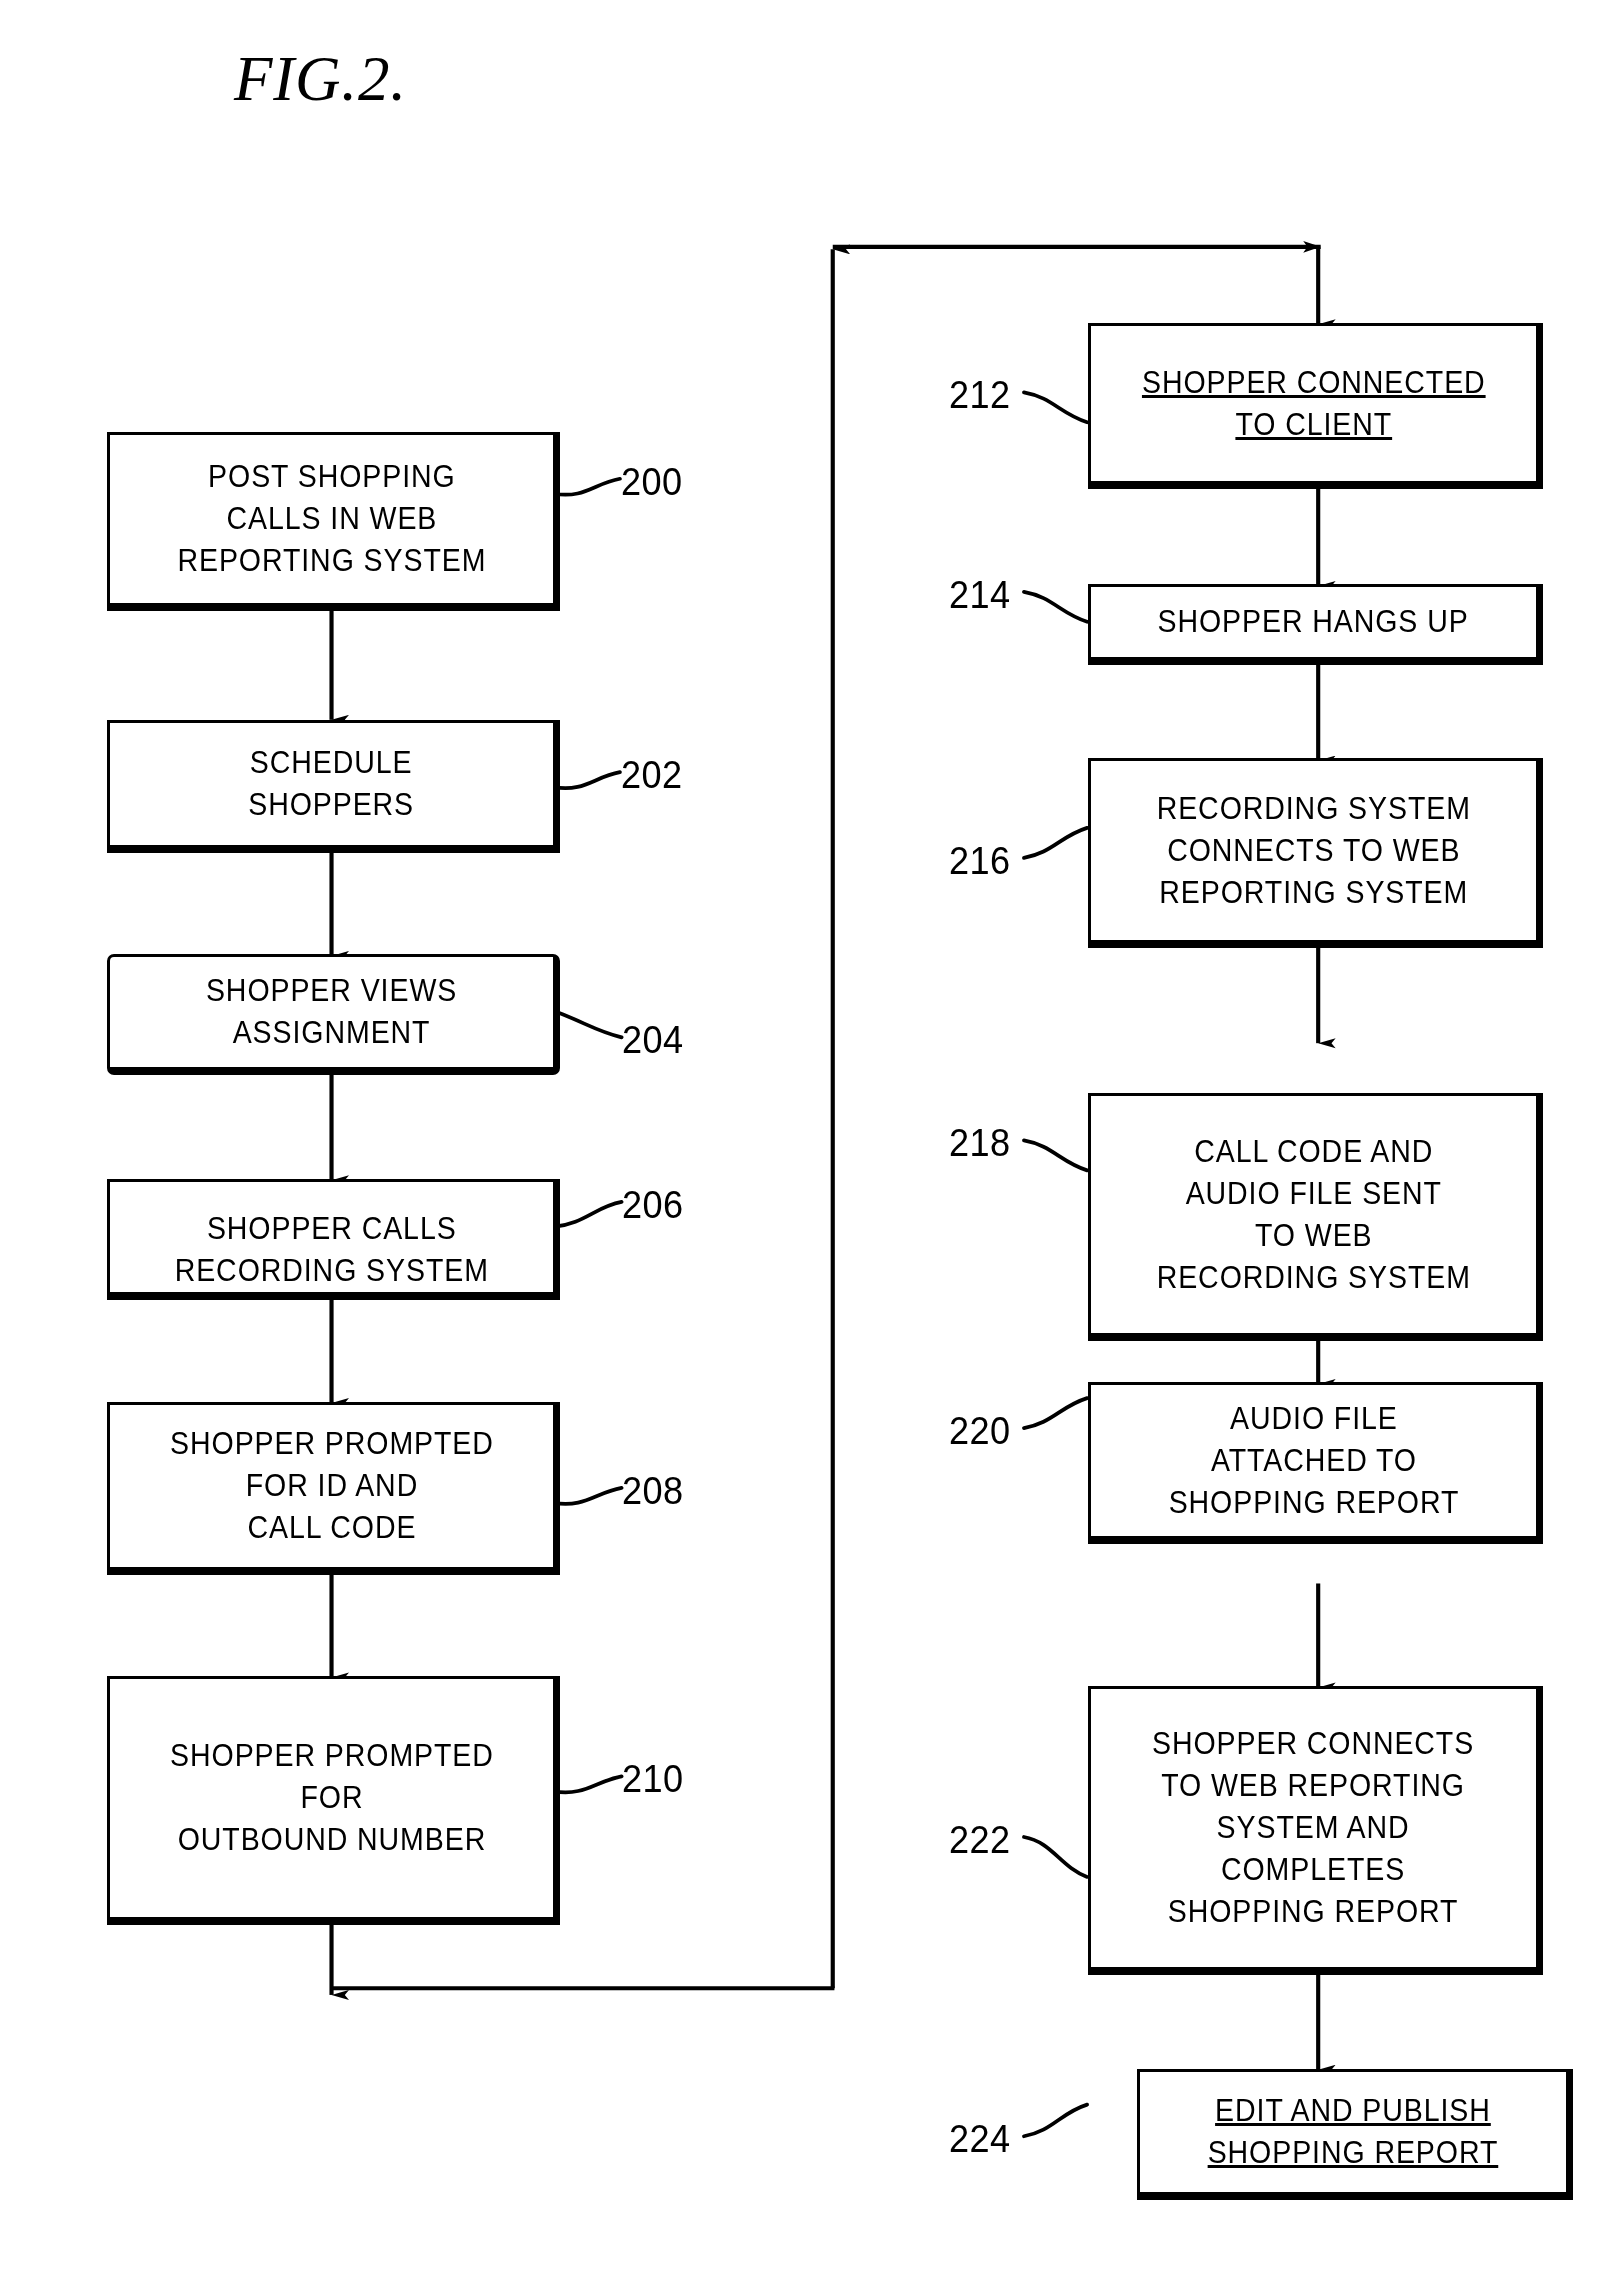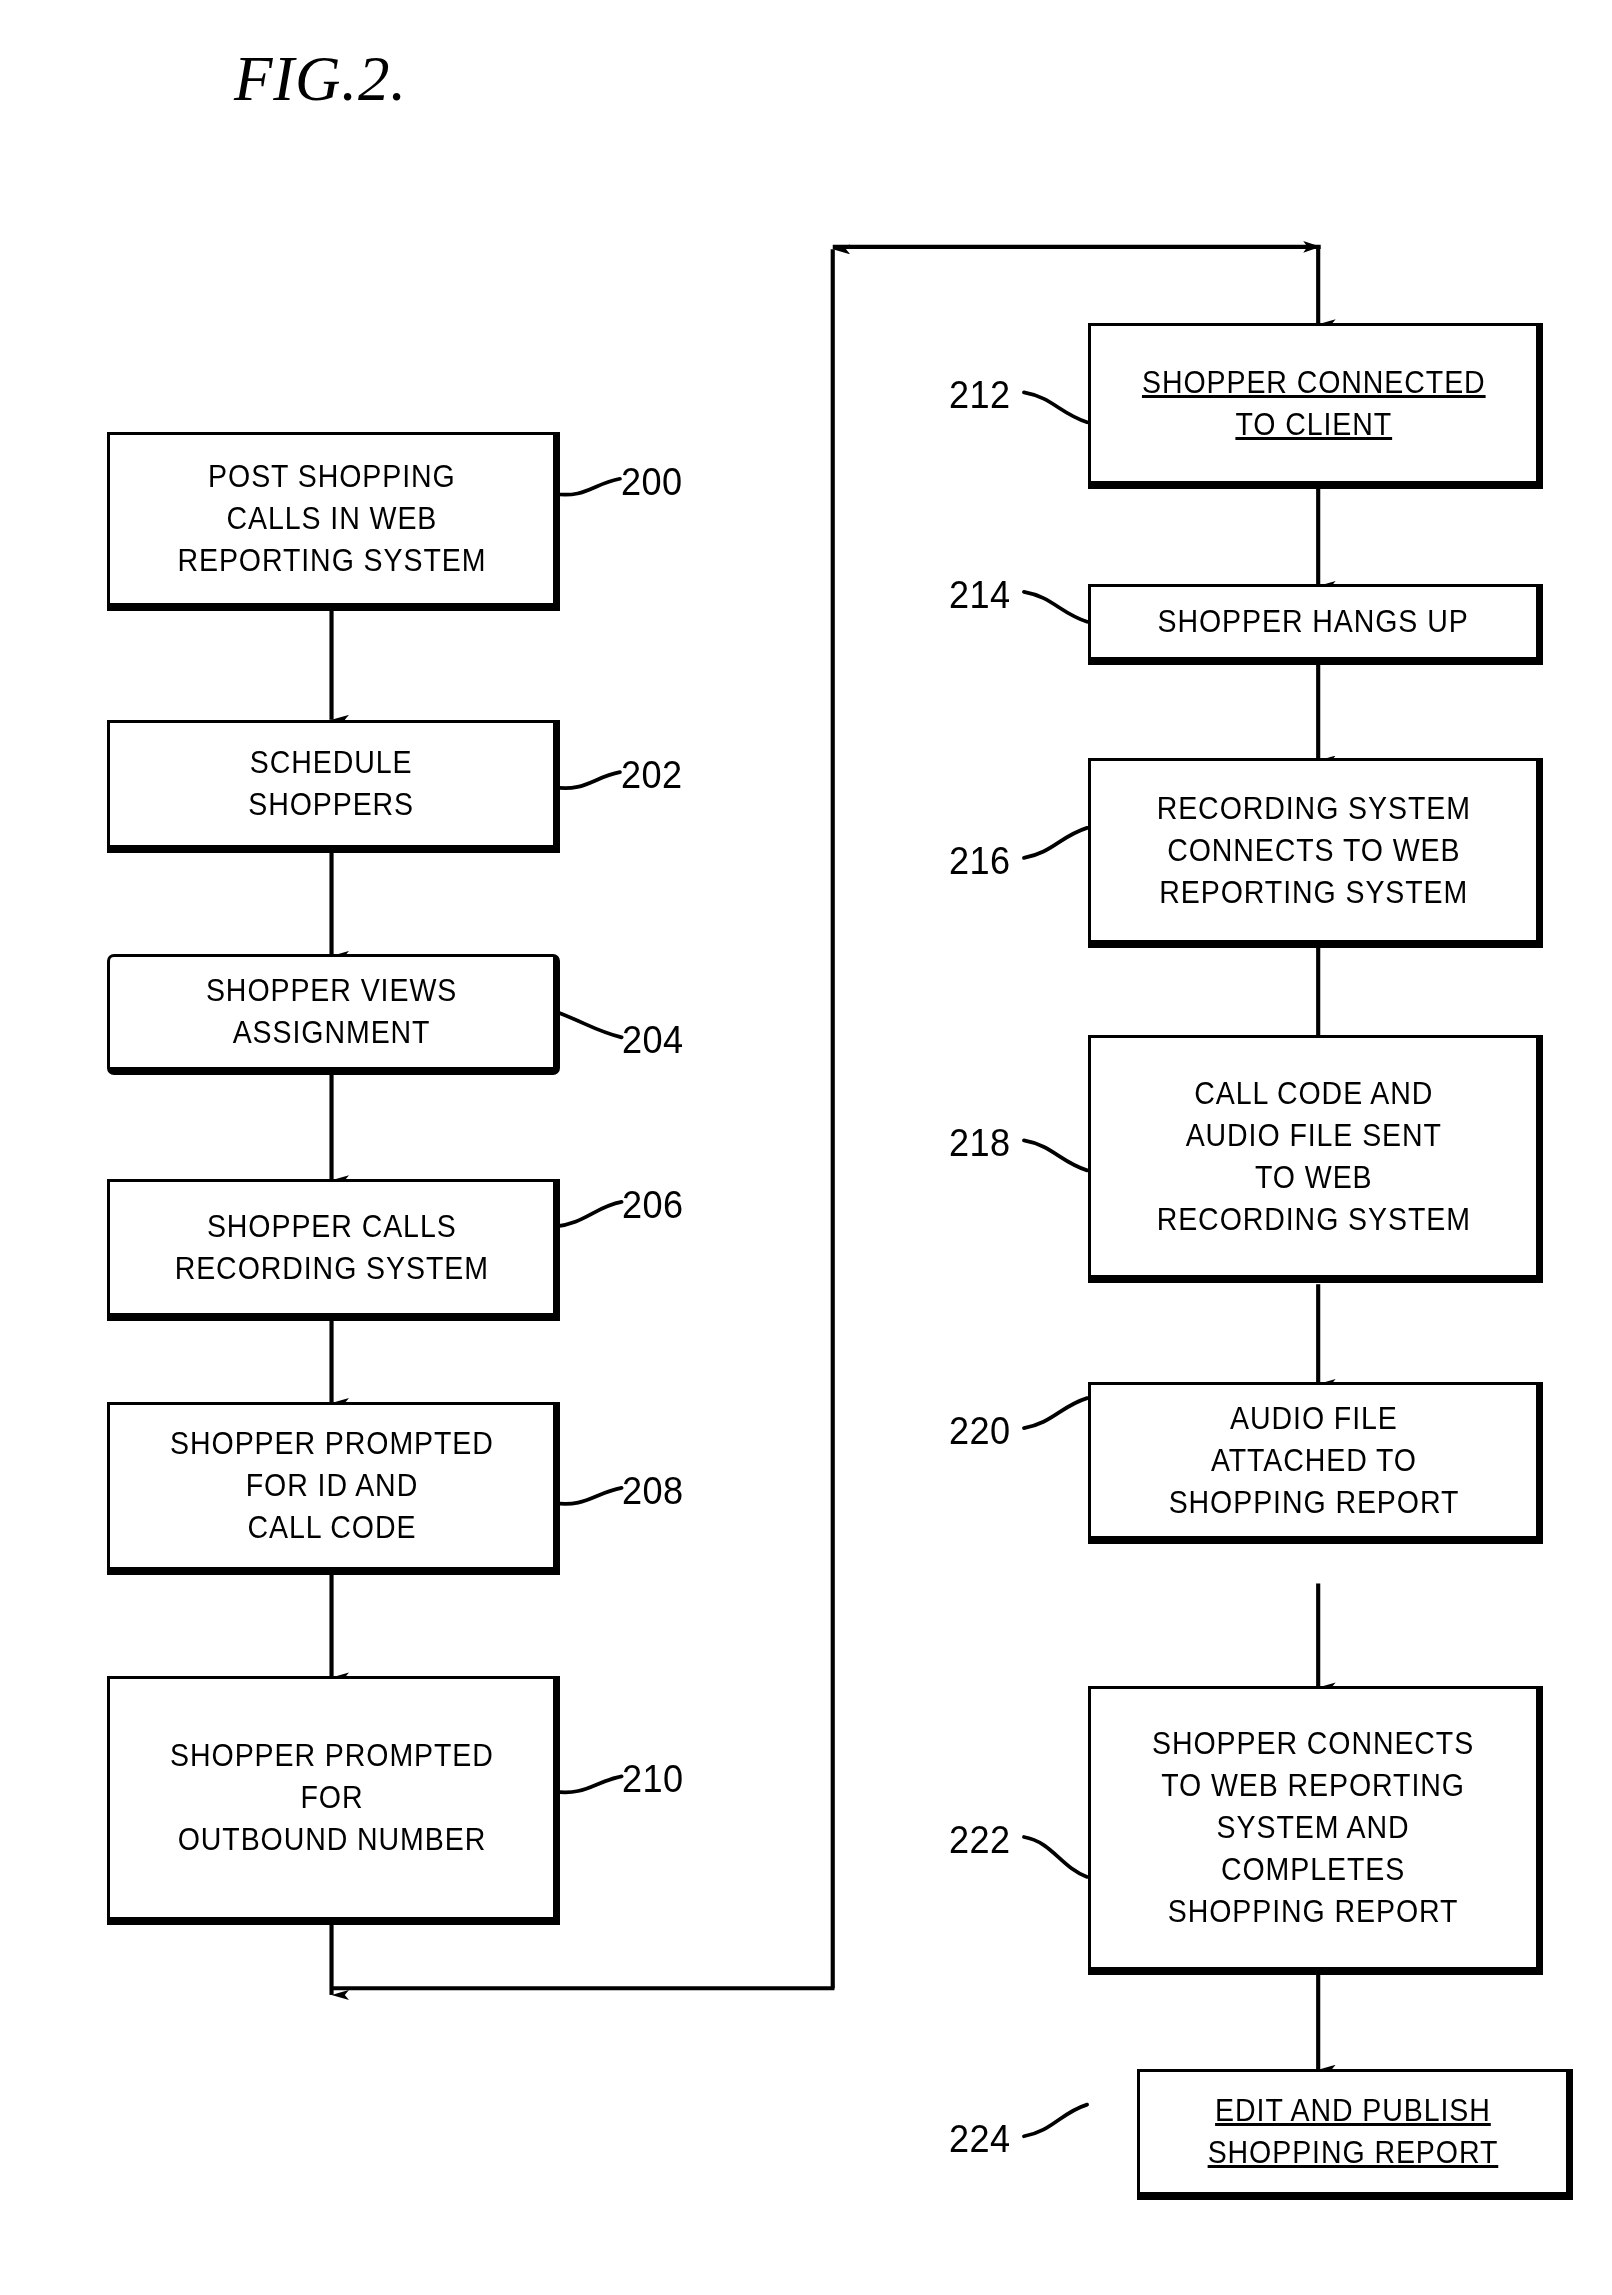--- a/index.html
+++ b/index.html
@@ -156,21 +156,21 @@
   <div class="flow-box" style="left:79px; top:720px; width:453px; height:133px;">
     <span class="box-text">SCHEDULE
 SHOPPERS</span>
   </div>
 
   <div class="flow-box" style="left:79px; top:954px; width:453px; height:121px;border-radius:7px;">
     <span class="box-text">SHOPPER VIEWS
 ASSIGNMENT</span>
   </div>
 
-  <div class="flow-box" style="left:79px; top:1179px; width:453px; height:142px;">
+  <div class="flow-box" style="left:79px; top:1179px; width:453px; height:121px;align-items:flex-end;">
     <span class="box-text">SHOPPER CALLS
 RECORDING SYSTEM</span>
   </div>
 
   <div class="flow-box" style="left:79px; top:1402px; width:453px; height:173px;">
     <span class="box-text">SHOPPER PROMPTED
 FOR ID AND
 CALL CODE</span>
   </div>
 
@@ -188,21 +188,21 @@
   <div class="flow-box" style="left:1060px; top:584px; width:455px; height:81px;">
     <span class="box-text">SHOPPER HANGS UP</span>
   </div>
 
   <div class="flow-box" style="left:1060px; top:758px; width:455px; height:190px;">
     <span class="box-text">RECORDING SYSTEM
 CONNECTS TO WEB
 REPORTING SYSTEM</span>
   </div>
 
-  <div class="flow-box" style="left:1060px; top:1035px; width:455px; height:248px;">
+  <div class="flow-box" style="left:1060px; top:1093px; width:455px; height:248px;">
     <span class="box-text">CALL CODE AND
 AUDIO FILE SENT
 TO WEB
 RECORDING SYSTEM</span>
   </div>
 
   <div class="flow-box" style="left:1060px; top:1382px; width:455px; height:162px;">
     <span class="box-text">AUDIO FILE
 ATTACHED TO
 SHOPPING REPORT</span>

